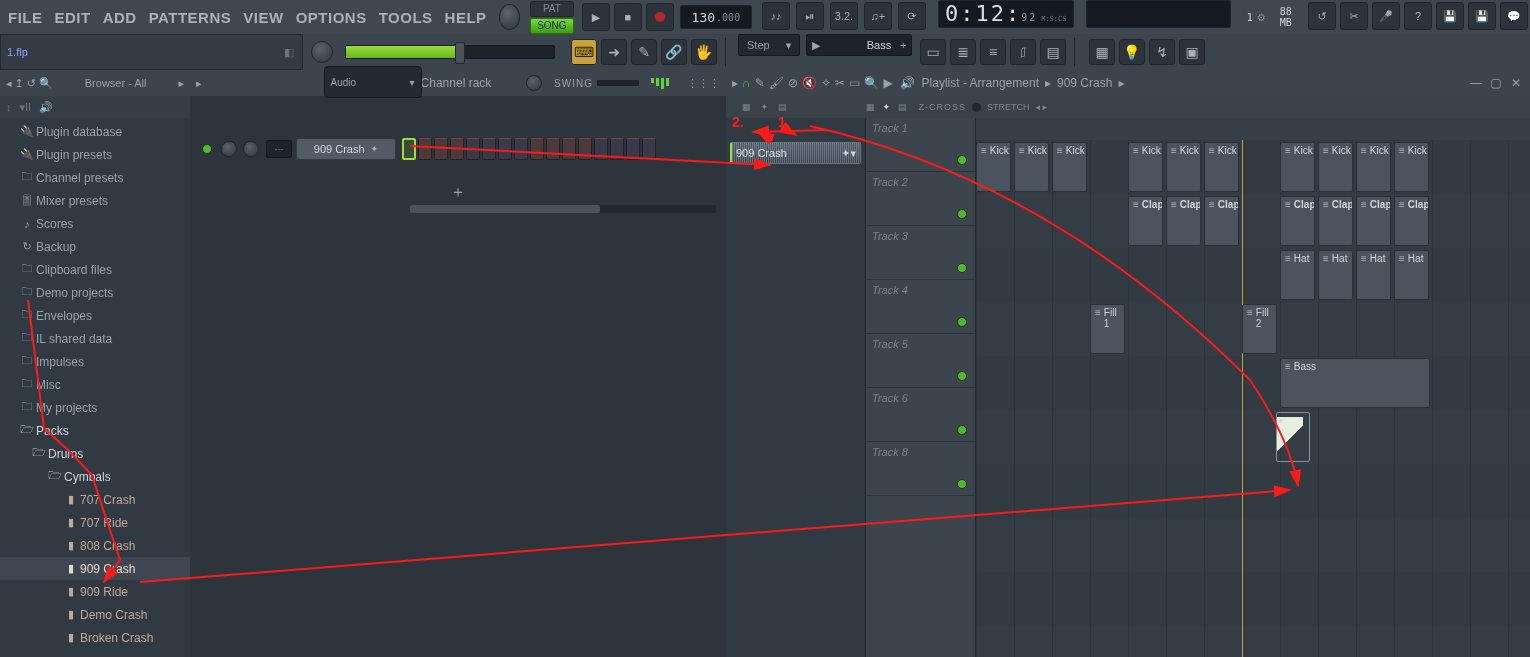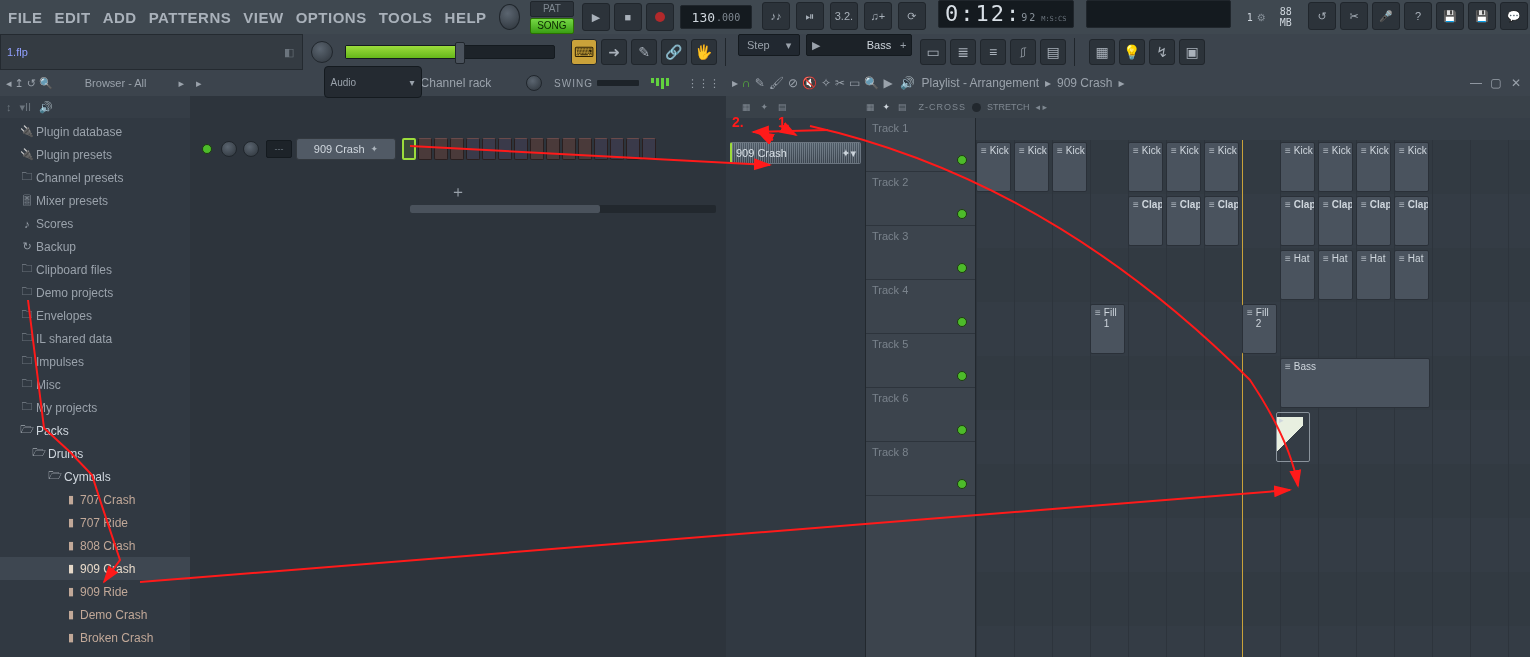--- a/index.html
+++ b/index.html
@@ -101,21 +101,21 @@
   .winbtn { width: 16px; height: 14px; display: flex; align-items: center; justify-content: center; cursor: pointer; font-size: 12px; }
   .plrow2 { height: 22px; background: #394149; display: flex; align-items: center; font-size: 9px; color: #7f8891; }
   .plrow2 .picker { width: 140px; padding-left: 16px; display: flex; gap: 10px; }
   .plrow2 .picker span { cursor: pointer; }
   .plrow2 .zcross { margin-left: 12px; letter-spacing: 1px; }
   .plrow2 .grid { flex: 1; }
   .plbody { flex: 1; display: flex; position: relative; }
   .picker-col { width: 140px; background: #313942; border-right: 1px solid #22282e; position: relative; }
   .clip-preview { position: absolute; top: 24px; left: 4px; right: 4px; height: 22px; background: linear-gradient(180deg,#4e5a66 0,#3a434d 100%); border: 1px solid #6a747f; border-left: 2px solid #9cdc3c; border-radius: 2px; display: flex; align-items: center; color: #dfe5ea; font-size: 11px; padding-left: 4px; overflow: hidden; }
   .clip-preview .wav { position: absolute; inset: 0; opacity: .35; background: repeating-linear-gradient(90deg, #b6c2cd 0 1px, transparent 1px 2px); }
-  .trackhdrs { width: 110px; background: #3c444d; border-right: 1px solid #22282e; }
+  .trackhdrs { width: 110px; background: #3c444d; border-right: 1px solid #22282e; font-style: italic; }
   .trkh { height: 54px; border-bottom: 1px solid #2d343c; display: flex; align-items: flex-start; padding: 4px 6px; position: relative; color: #7a838c; font-size: 11px; }
   .trkh .mute { position: absolute; bottom: 6px; right: 8px; width: 10px; height: 10px; border-radius: 50%; background: #4dbb2a; border: 1px solid #1d3d10; }
   .tracks { flex: 1; position: relative; overflow: hidden; background: #14532d; }
   .tracks .grid { position: absolute; inset: 0; background:
     repeating-linear-gradient(90deg, #2d343c 0 1px, transparent 1px 38px),
     repeating-linear-gradient(180deg, #323a42 0 54px, #343c45 54px 108px);
   }
   .playhead { position: absolute; top: -22px; bottom: 0; width: 0; border-left: 1px solid #c9a23a; }
   .playhead::before { content: ""; position: absolute; top: 0; left: -5px; border: 5px solid transparent; border-top: 8px solid #c9a23a; }
   .clip { position: absolute; height: 50px; background: #4a535e; border: 1px solid #2a3038; border-radius: 2px; overflow: hidden; color: #cfd6dd; font-size: 10px; padding: 2px 4px; display: flex; }

